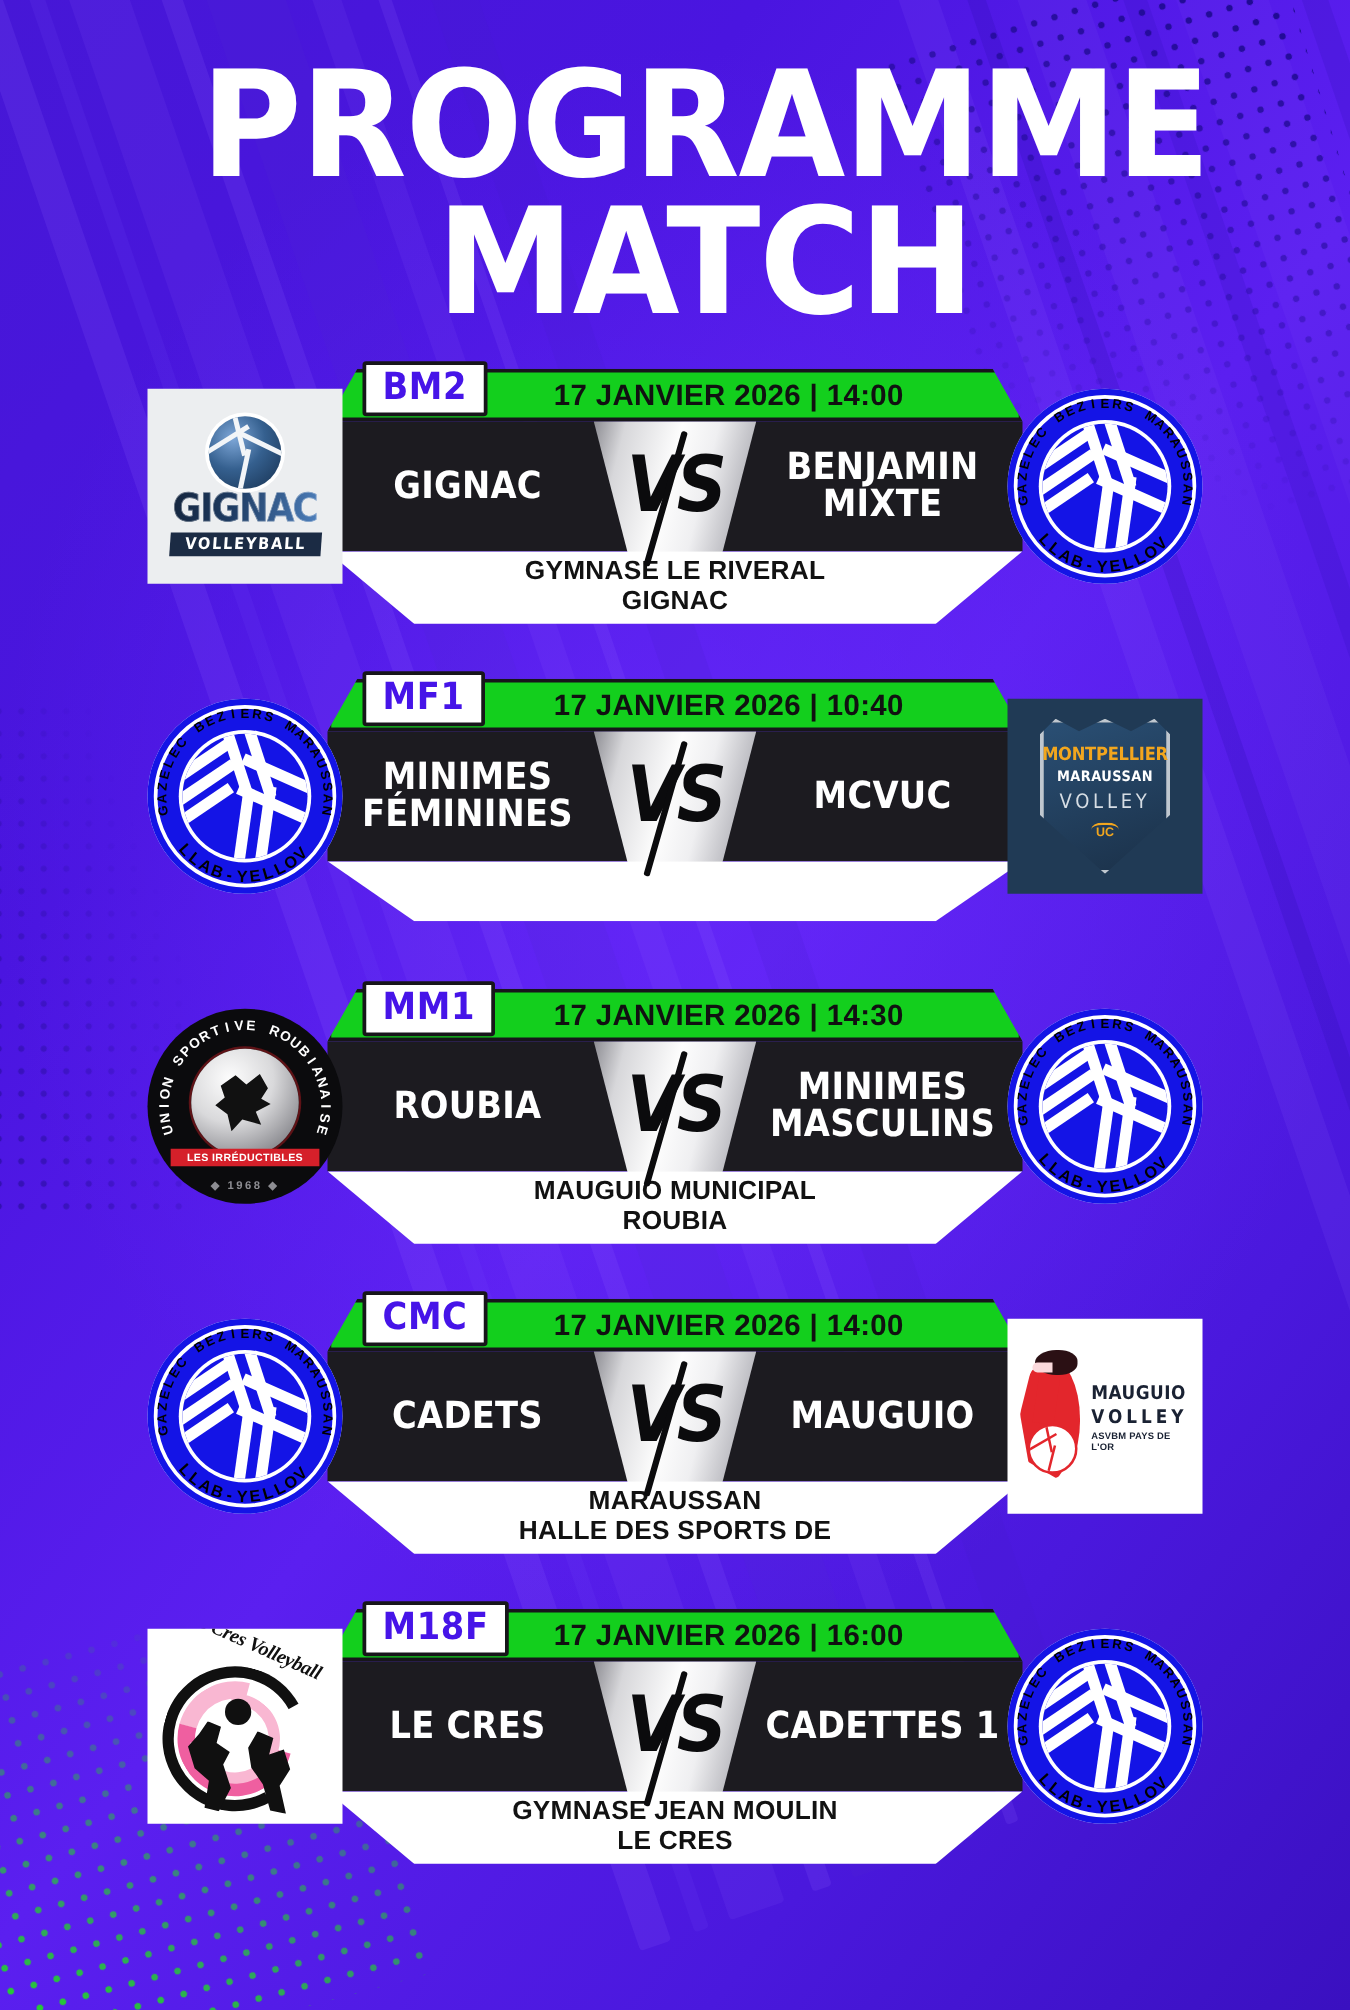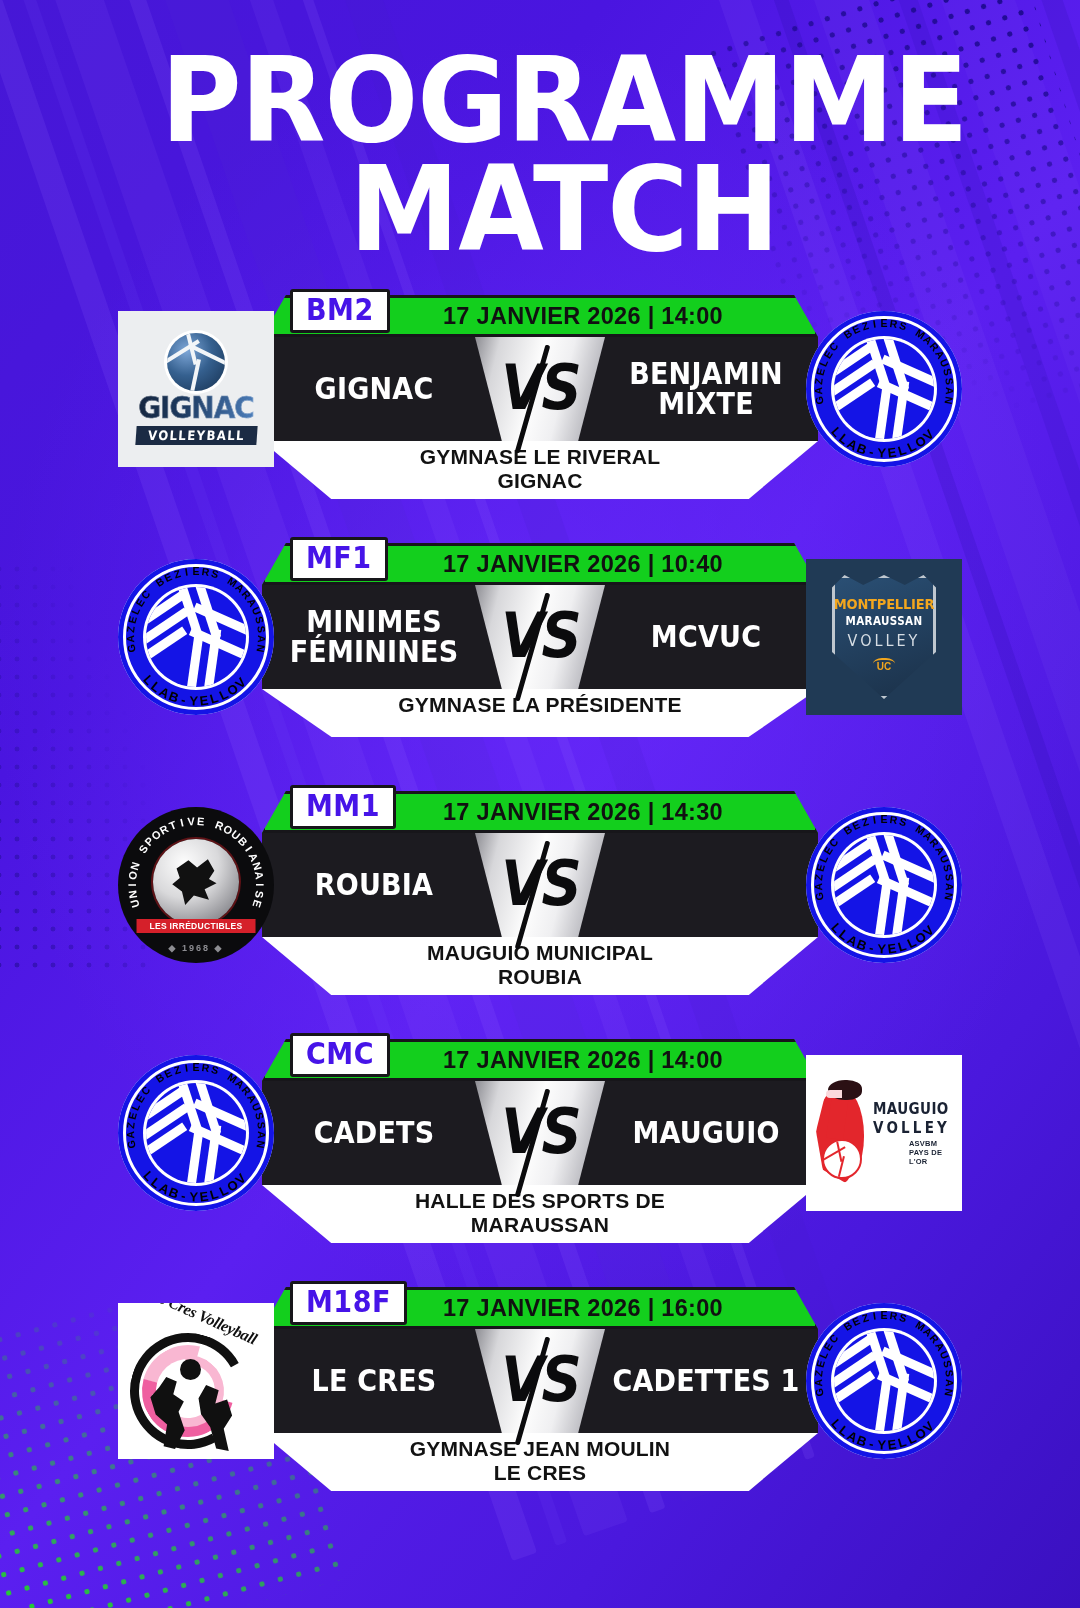--- a/index.html
+++ b/index.html
@@ -249,21 +249,21 @@
     border-radius:50%; background:#fff; border:2px solid #e3262c; overflow:hidden;}
   .maug .fball i{ position:absolute; background:#e3262c;}
   .maug .fball i:nth-child(1){ left:-10%; top:32%; width:74%; height:6%; transform:rotate(-30deg);}
   .maug .fball i:nth-child(2){ left:40%; top:-10%; width:6%; height:68%; transform:rotate(-12deg);}
   .maug .fball i:nth-child(3){ left:44%; top:42%; width:6%; height:68%; transform:rotate(14deg);}
   .maug .mtxt{ display:flex; flex-direction:column; align-items:flex-start; gap:1px;}
   .maug .t1{ color:#1a2233; font-size:15px; font-weight:bold; letter-spacing:.4px;
     font-family:"Liberation Sans Narrow","DejaVu Sans Condensed","Liberation Sans", sans-serif;}
   .maug .t2{ color:#1a2233; font-size:15px; font-weight:bold; letter-spacing:3.2px;
     font-family:"Liberation Sans Narrow","DejaVu Sans Condensed","Liberation Sans", sans-serif;}
-  .maug .t3{ color:#1a2233; font-size:7.5px; font-weight:bold; letter-spacing:.2px; margin-top:1px;margin-left:36px;}
+  .maug .t3{ color:#1a2233; font-size:7.5px; font-weight:bold; letter-spacing:.2px; margin-top:1px;}
 
   
   .lecres{ width:100%; height:100%; background:#fff; position:relative; overflow:hidden;}
   .lecres .ring{ position:absolute; left:12px; top:30px; width:116px; height:116px;
     border-radius:50%; border:9px solid #101010;
     border-right-color:transparent; transform:rotate(16deg);}
   .lecres .pink{ position:absolute; left:24px; top:42px; width:92px; height:92px;
     border-radius:50%; border:14px solid #ef5fa0;
     border-top-color:#f9b7d2; border-right-color:transparent; transform:rotate(-30deg);}
   .lecres .pink2{ position:absolute; left:34px; top:52px; width:72px; height:72px;
@@ -496,23 +496,20 @@
         </div>
         <div class="body">
           <div class="team home">MINIMES FÉMININES</div>
           <div class="vs-wedge"></div>
           <div class="vs-slash"></div>
           <div class="vs-text">VS</div>
           <div class="team away">MCVUC</div>
         </div>
         <div class="venue">
           <div class="venue-shape"></div>
-          <div class="venue-text">
-            <div>GYMNASE LA PRÉSIDENTE</div>
-          </div>
         </div>
       </div>
     </div>
     <div class="match">
       <div class="logo left">
         <div class="logo-box">
           <div class="roubia">
             <div class="disc">
               <div class="head"></div>
             </div>
@@ -615,20 +612,21 @@
         <div class="banner">
           <div class="banner-shape"></div>
           <div class="banner-date">17 JANVIER 2026 | 14:30</div>
           <div class="cat-badge">MM1</div>
         </div>
         <div class="body">
           <div class="team home">ROUBIA</div>
           <div class="vs-wedge"></div>
           <div class="vs-slash"></div>
           <div class="vs-text">VS</div>
+          <div class="team away">MINIMES MASCULINS</div>
         </div>
         <div class="venue">
           <div class="venue-shape"></div>
           <div class="venue-text">
             <div>MAUGUIO MUNICIPAL</div>
             <div>ROUBIA</div>
           </div>
         </div>
       </div>
     </div>
@@ -724,22 +722,22 @@
         <div class="body">
           <div class="team home">CADETS</div>
           <div class="vs-wedge"></div>
           <div class="vs-slash"></div>
           <div class="vs-text">VS</div>
           <div class="team away">MAUGUIO</div>
         </div>
         <div class="venue">
           <div class="venue-shape"></div>
           <div class="venue-text">
+            <div>MARAUSSAN</div>
             <div>HALLE DES SPORTS DE</div>
-            <div>MARAUSSAN</div>
           </div>
         </div>
       </div>
     </div>
     <div class="match">
       <div class="logo left">
         <div class="logo-box">
           <div class="lecres">
             <div class="ring"></div>
             <div class="pink"></div>

